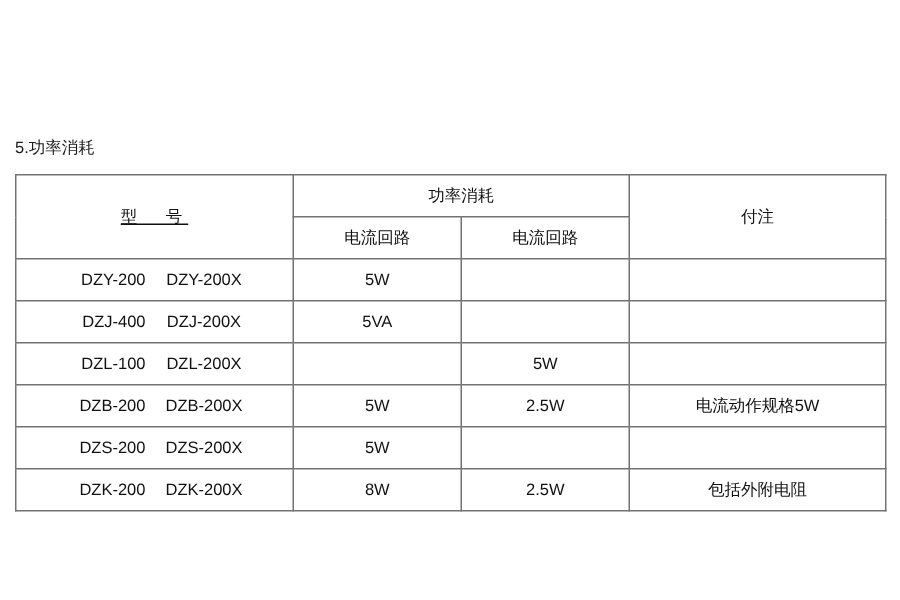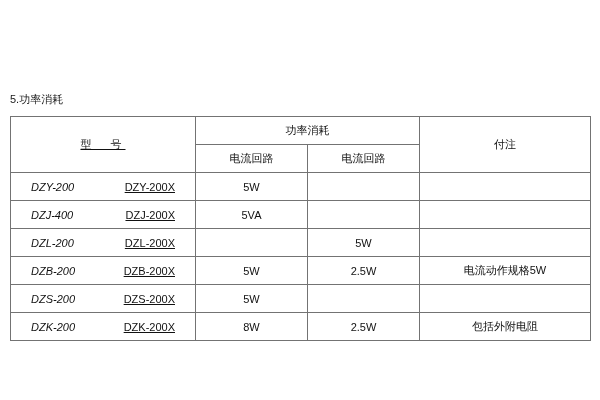--- a/index.html
+++ b/index.html
@@ -57,22 +57,22 @@
 
   .hdr-model {
     letter-spacing: 4px;
     text-decoration: underline;
   }
   .model-cell {
     text-align: center;
     font-size: 11px;
     white-space: nowrap;
   }
-  .model-cell .m1 { display: inline-block; min-width: 66px; text-align: left; font-style: italic; }
-  .model-cell .m2 { display: inline-block; min-width: 78px; text-align: right; text-decoration: underline; }
+  .model-cell .m1 { display: inline-block; min-width: 66px; text-align: right; }
+  .model-cell .m2 { display: inline-block; min-width: 78px; text-align: center; }
 </style>
 </head>
 <body>
 
 <div class="page">
 
   <div class="section-title">5.功率消耗</div>
 
   <div class="table-wrap">
     <table class="spec">
@@ -108,21 +108,21 @@
           <td class="model-cell">
             <span class="m1">DZJ-400</span><span class="m2">DZJ-200X</span>
           </td>
           <td>5VA</td>
           <td></td>
           <td></td>
         </tr>
 
         <tr>
           <td class="model-cell">
-            <span class="m1">DZL-200</span><span class="m2">DZL-200X</span>
+            <span class="m1">DZL-100</span><span class="m2">DZL-200X</span>
           </td>
           <td></td>
           <td>5W</td>
           <td></td>
         </tr>
 
         <tr>
           <td class="model-cell">
             <span class="m1">DZB-200</span><span class="m2">DZB-200X</span>
           </td>

